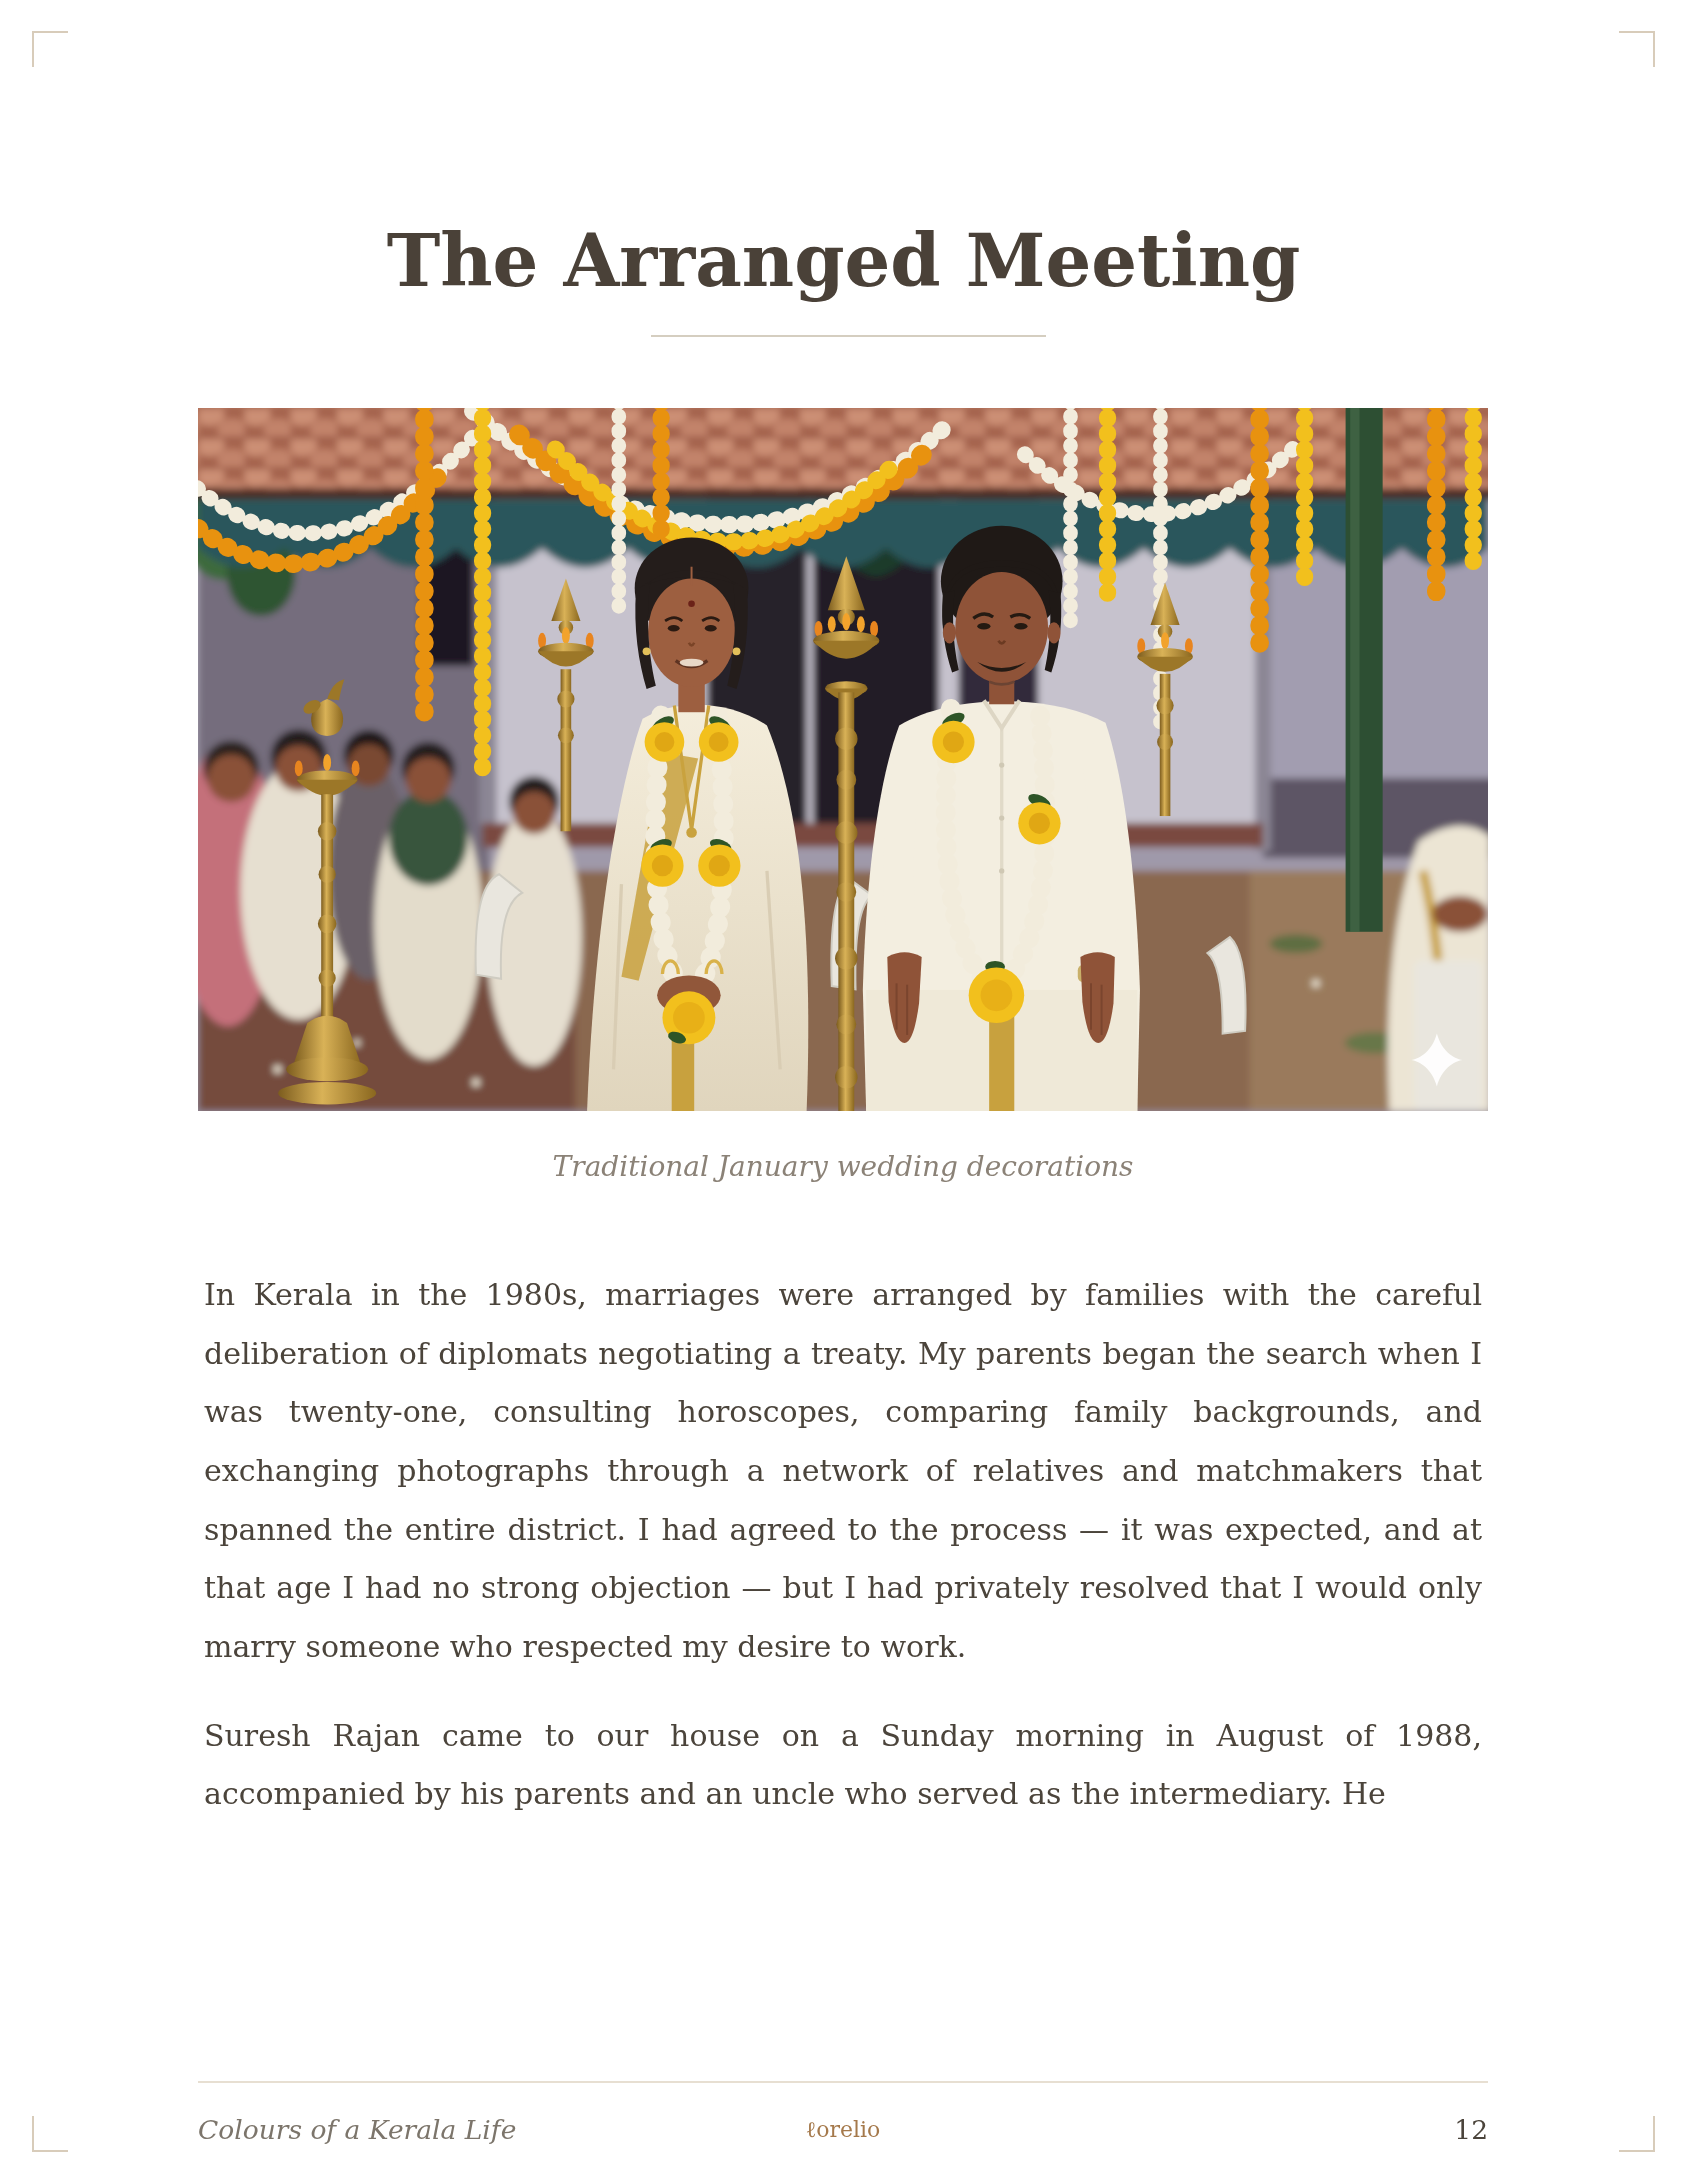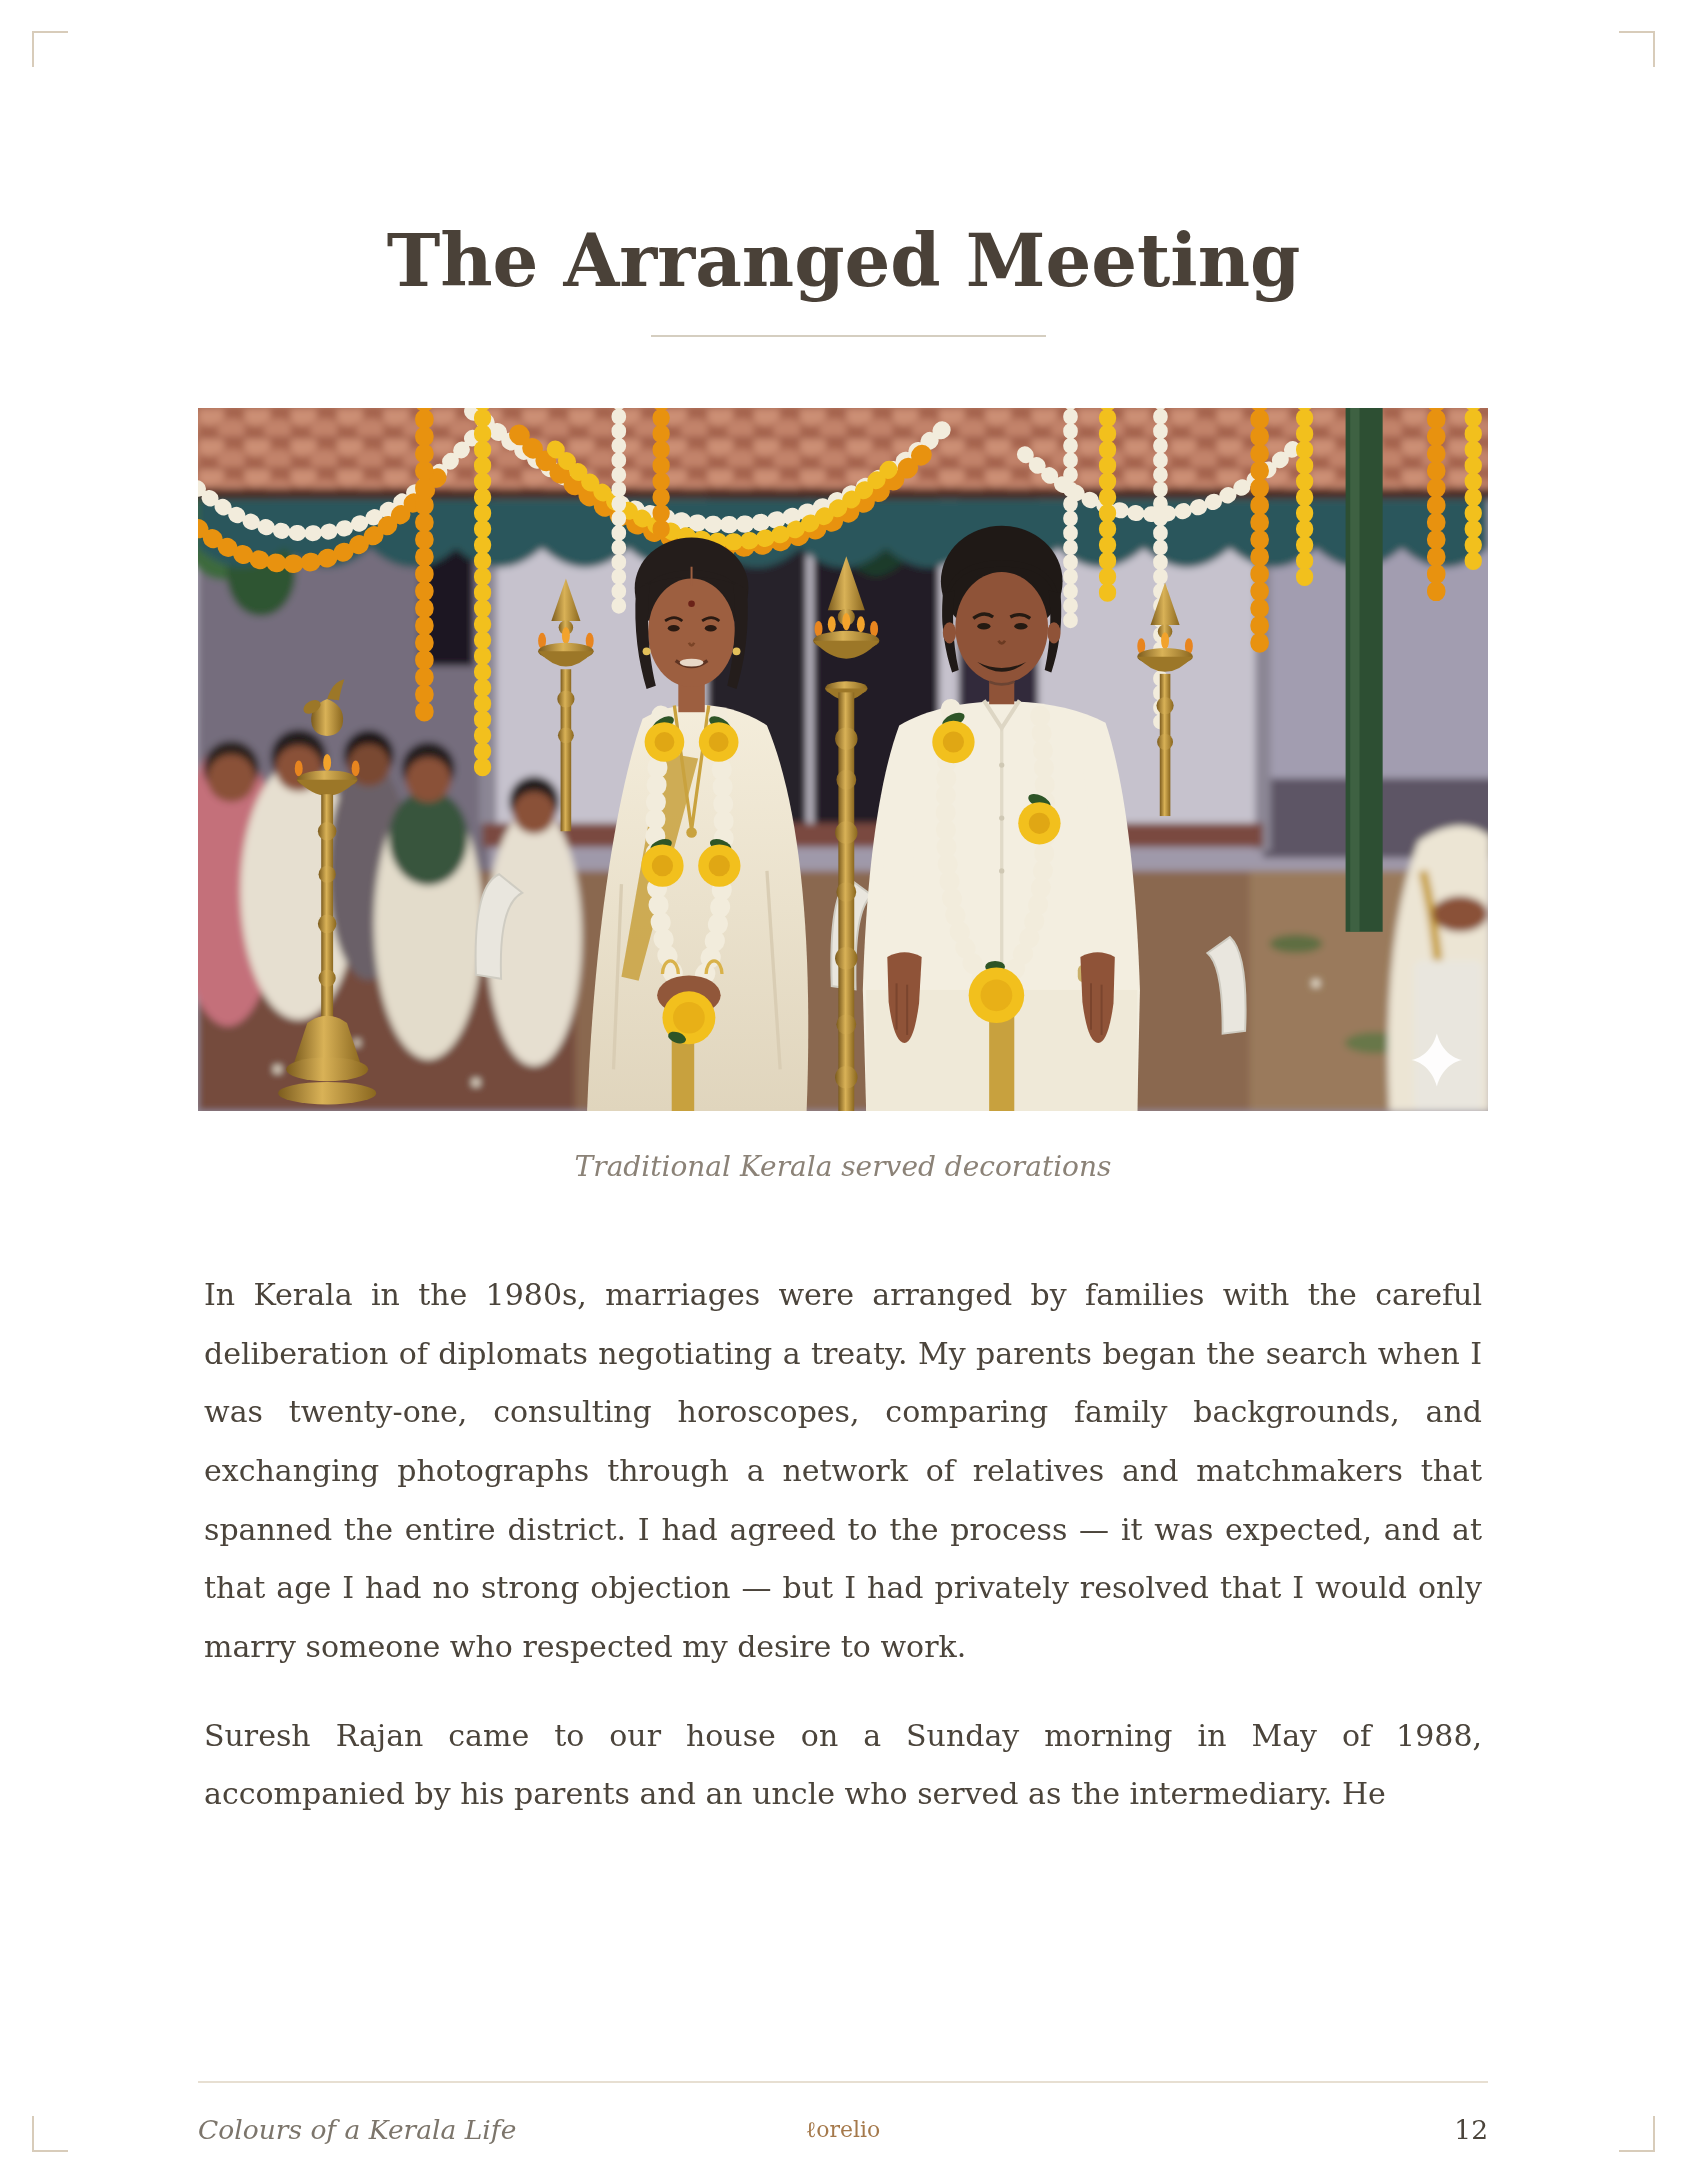--- a/index.html
+++ b/index.html
@@ -318,25 +318,25 @@
           <circle cx="195" cy="862" r="13" fill="url(#brassG)"></circle>
         <path d="M165,930 q30,-22 60,0 l22,66 h-104 Z" fill="url(#brassG)"></path>
         <ellipse cx="195" cy="1000" rx="62" ry="18" fill="url(#brassG)"></ellipse>
         <ellipse cx="195" cy="1036" rx="74" ry="17" fill="url(#brassG)"></ellipse>
       </g>
 
       <path d="M1873,946 C1880,972 1898,984 1912,986 C1898,988 1880,1000 1873,1026 C1866,1000 1848,988 1834,986 C1848,984 1866,972 1873,946 Z" fill="#ffffff" opacity="0.92"></path>
     </svg>
   </figure>
 
-  <figcaption class="caption">Traditional Kerala served decorations</figcaption>
+  <figcaption class="caption">Traditional January wedding decorations</figcaption>
 
   <div class="bodytext">
     <p>In Kerala in the 1980s, marriages were arranged by families with the careful deliberation of diplomats negotiating a treaty. My parents began the search when I was twenty-one, consulting horoscopes, comparing family backgrounds, and exchanging photographs through a network of relatives and matchmakers that spanned the entire district. I had agreed to the process — it was expected, and at that age I had no strong objection — but I had privately resolved that I would only marry someone who respected my desire to work.</p>
-    <p>Suresh Rajan came to our house on a Sunday morning in May of 1988, accompanied by his parents and an uncle who served as the intermediary. He</p>
+    <p>Suresh Rajan came to our house on a Sunday morning in August of 1988, accompanied by his parents and an uncle who served as the intermediary. He</p>
   </div>
 
   <div class="footrule"></div>
   <div class="footer">
     <span class="fl">Colours of a Kerala Life</span>
     <span class="fc">ℓorelio</span>
     <span class="fr">12</span>
   </div>
 
 </div>

